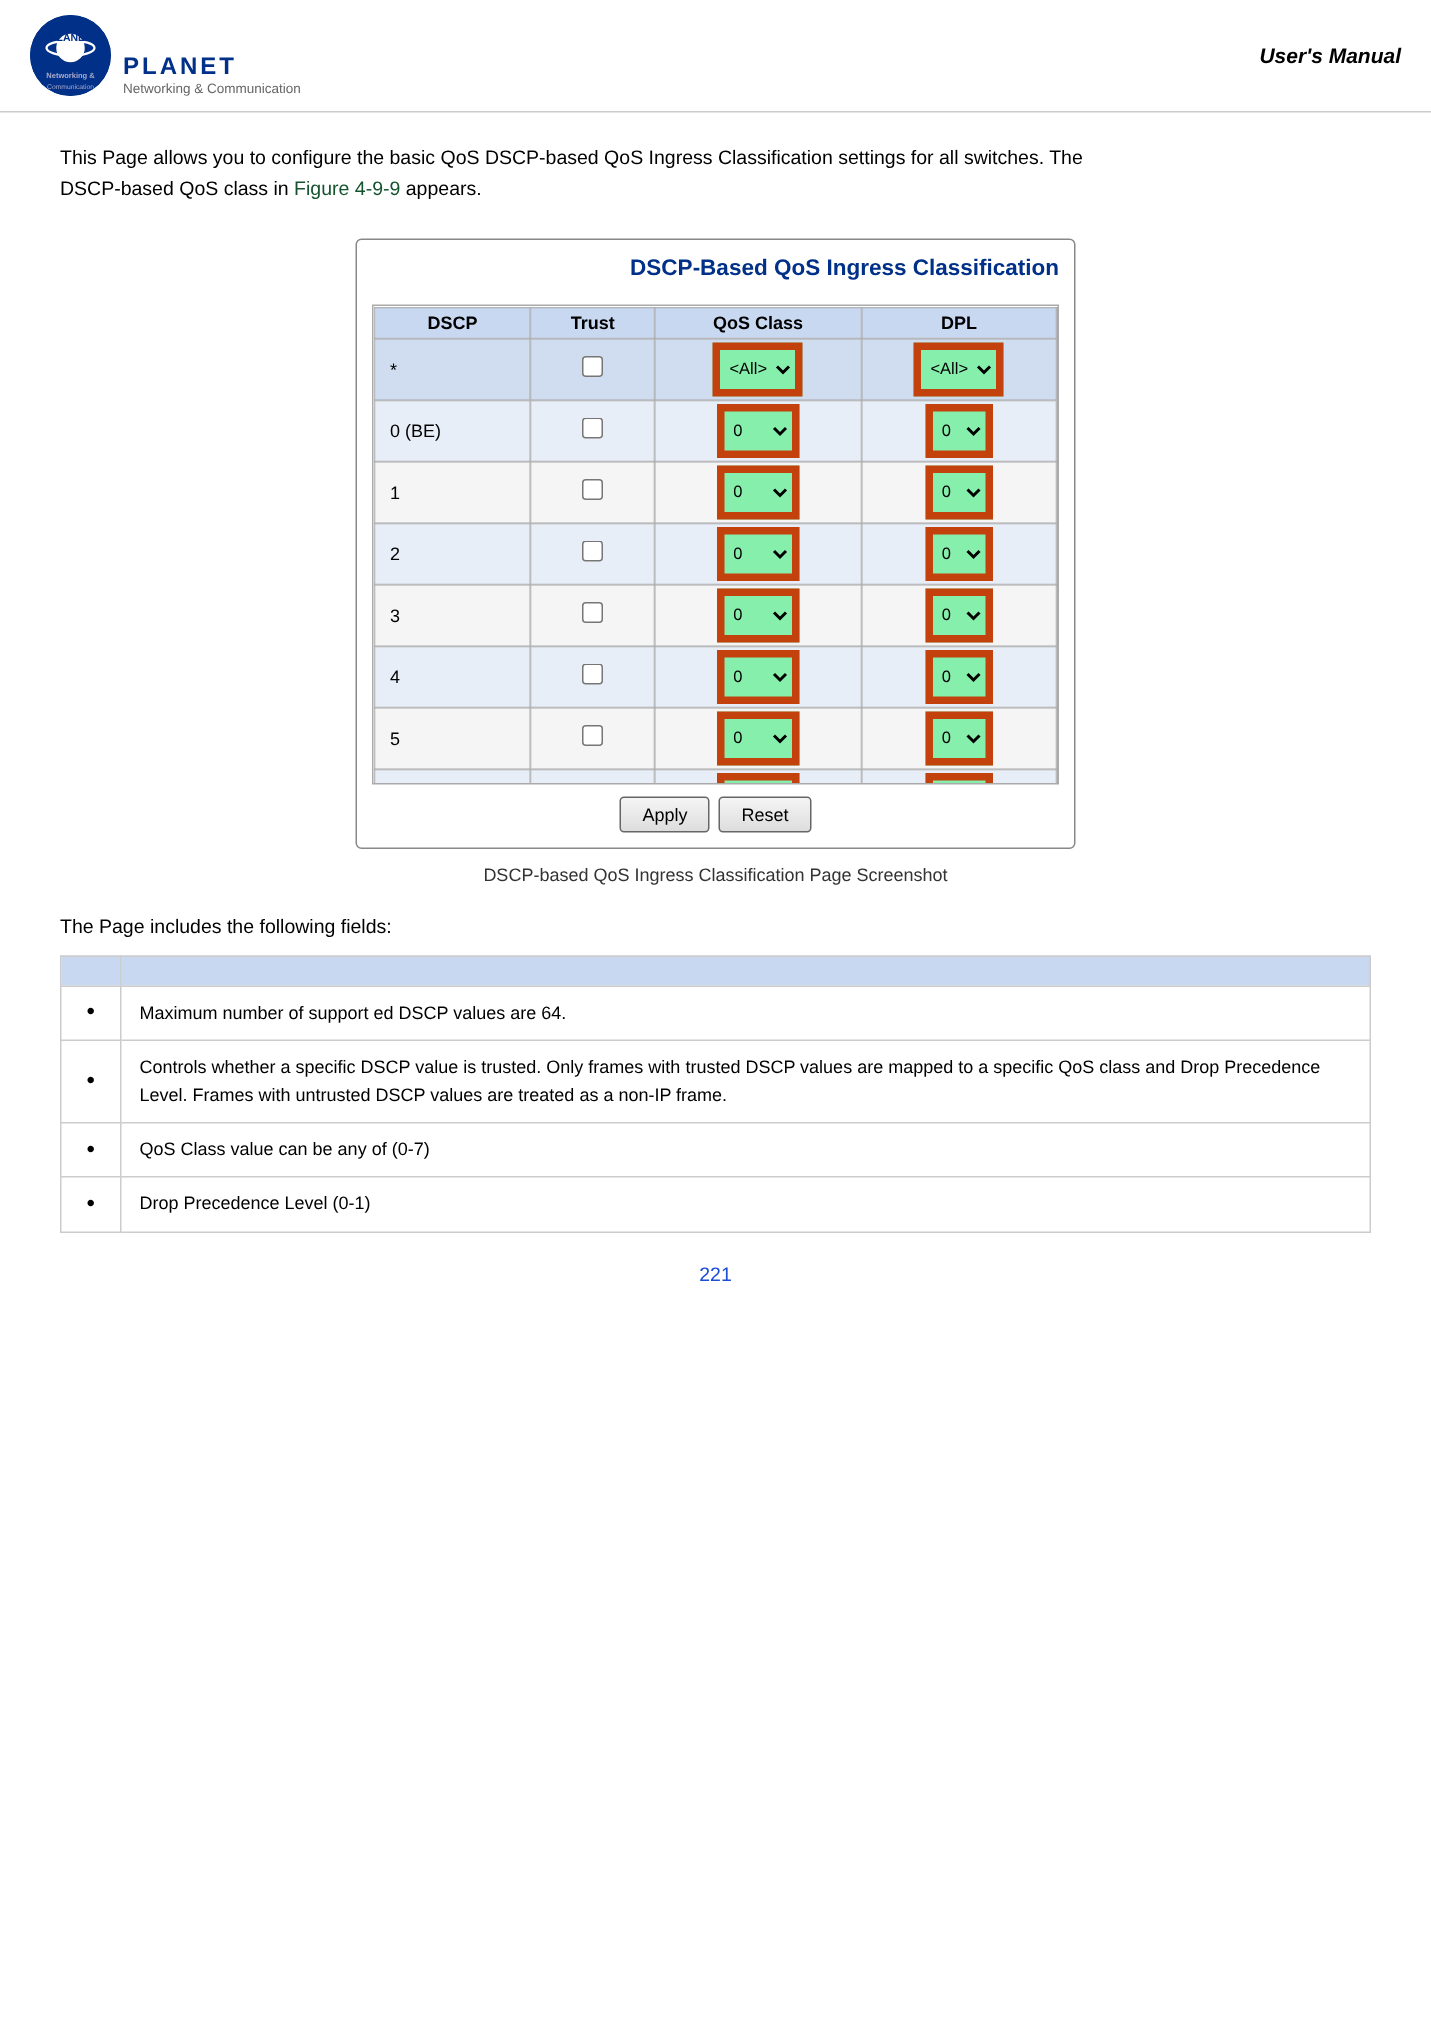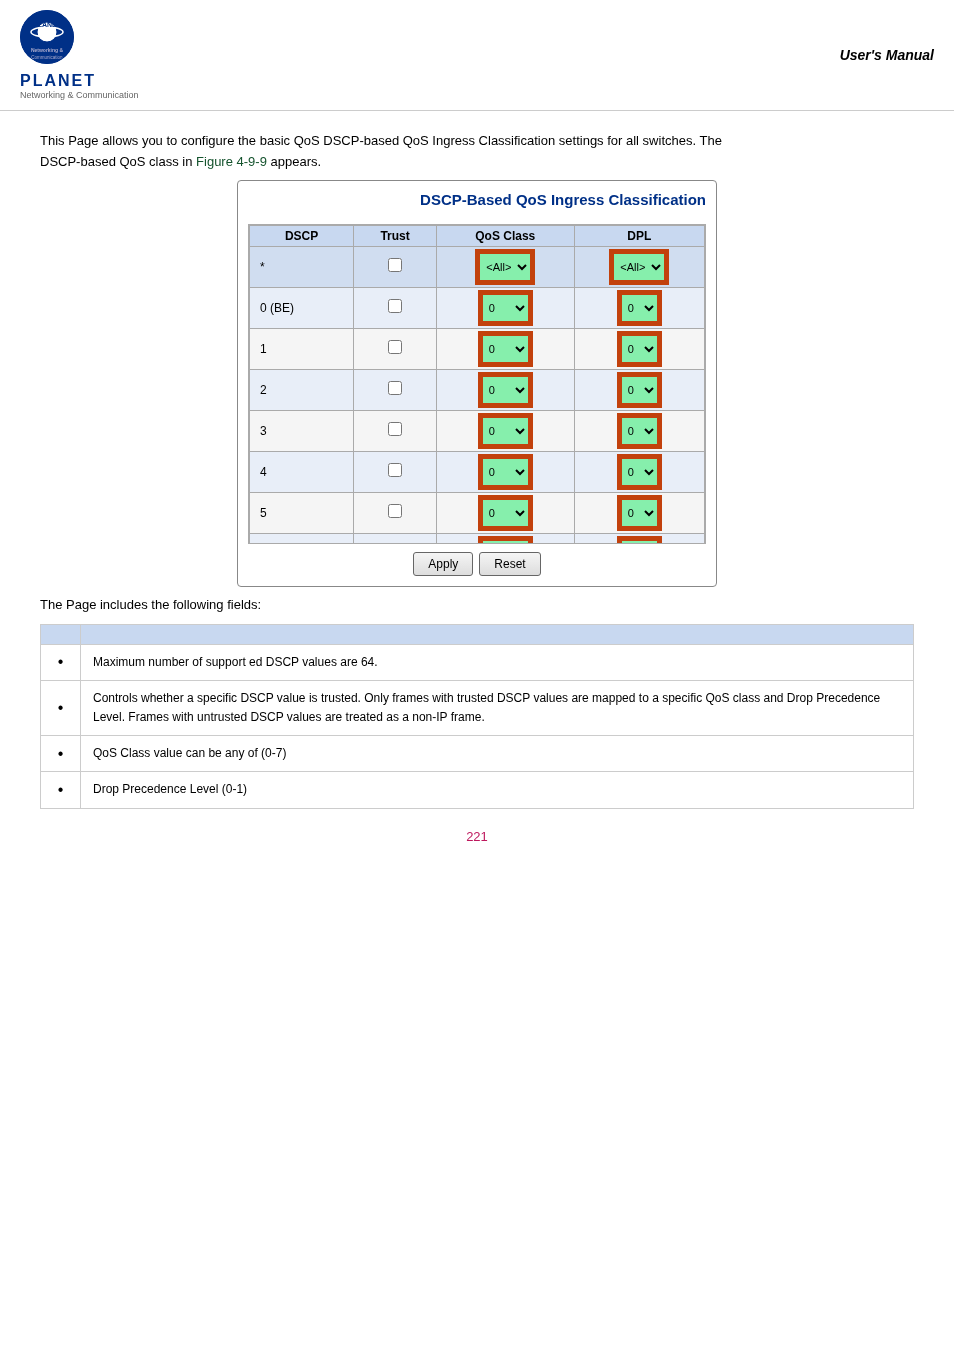--- a/index.html
+++ b/index.html
@@ -15,23 +15,22 @@
     
     .header {
       display: flex;
       justify-content: space-between;
       align-items: center;
       padding: 10px 20px;
       border-bottom: 1px solid #ccc;
     }
     .logo-area {
       display: flex;
-      align-items: flex-start;
+      align-items: flex-end;
       gap: 8px;
-      flex-direction: column;
     }
     .logo-circle {
       width: 54px;
       height: 54px;
       border-radius: 50%;
       background: #003087;
       display: flex;
       align-items: center;
       justify-content: center;
       flex-direction: column;
@@ -44,21 +43,21 @@
       font-size: 14px;
       color: #000;
     }
 
     
     .content {
       padding: 20px 40px;
     }
 
     .intro-text {
-      margin-bottom: 7px;
+      margin-bottom: 22px;
       line-height: 1.6;
       font-size: 13px;
     }
 
     .figure-link {
       color: #14532d;
       text-decoration: none;
     }
 
     
@@ -184,21 +183,21 @@
       vertical-align: middle;
     }
 
     .fields-table .desc-cell {
       line-height: 1.6;
     }
 
     .footer-page {
       text-align: center;
       font-size: 13px;
-      color: #be185d;
+      color: #1d4ed8;
       margin-top: 10px;
       padding-bottom: 20px;
     }
 
     
     .scroll-area {
       max-height: 320px;
       overflow-y: auto;
       border: 1px solid #aaa;
       margin-bottom: 6px;
@@ -358,20 +357,21 @@
           </tbody>
       </table>
     </div>
 
     <div class="button-row">
       <button class="btn">Apply</button>
       <button class="btn">Reset</button>
     </div>
   </div>
 
+  <div class="caption">DSCP-based QoS Ingress Classification Page Screenshot</div>
 
   <div class="page-includes">The Page includes the following fields:</div>
 
   <table class="fields-table">
     <tbody>
         <tr>
       <td style="background:#c8d8f0;"></td>
       <td style="background:#c8d8f0;"></td>
     </tr>
     <tr>

